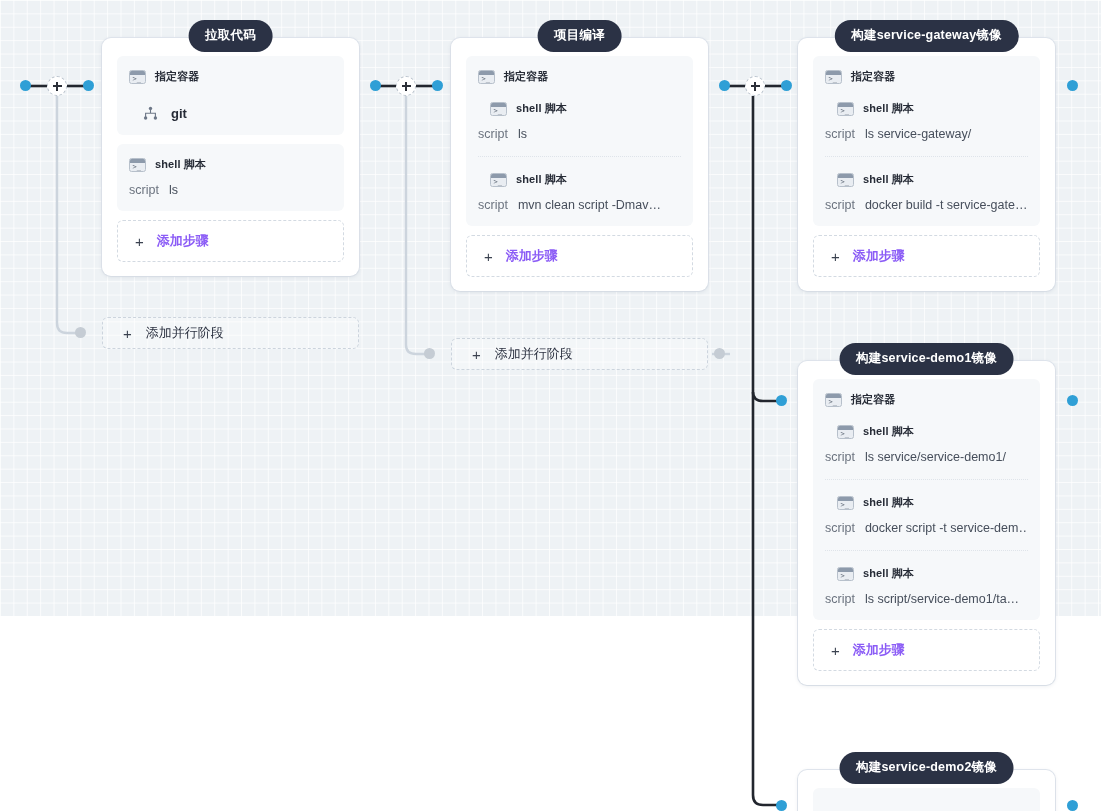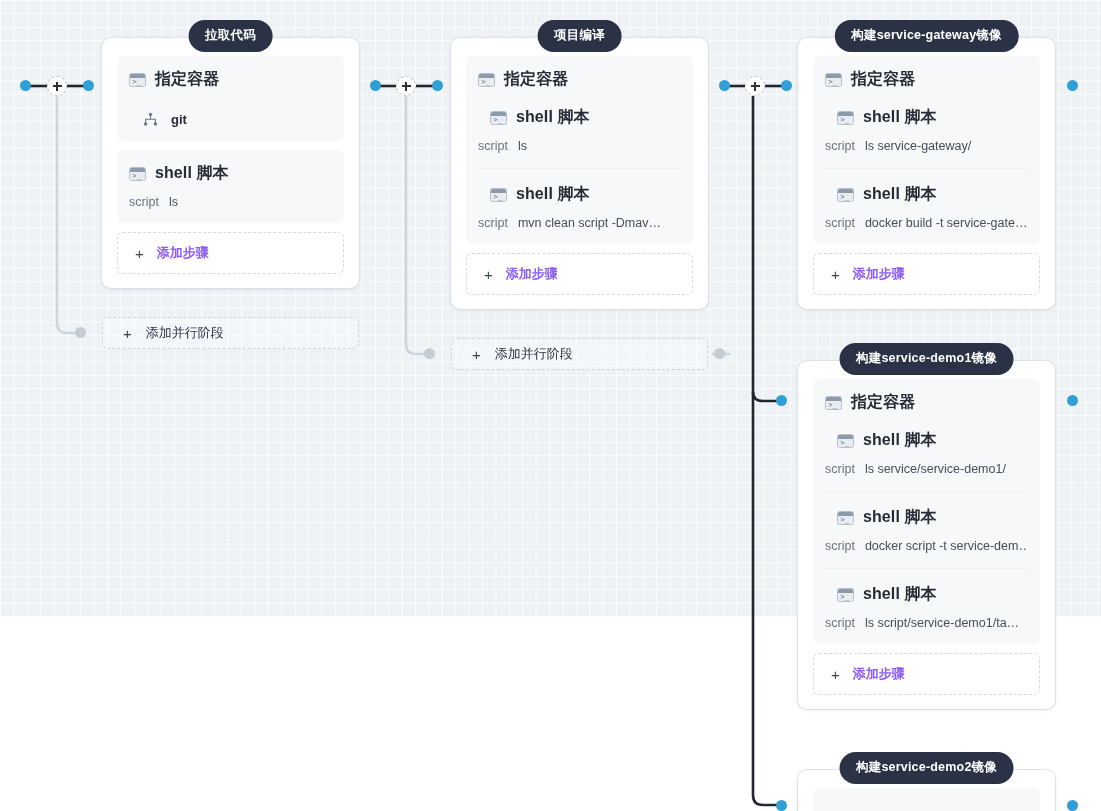--- a/index.html
+++ b/index.html
@@ -115,21 +115,21 @@
   .panel:last-of-type { margin-bottom: 9px; }
 
   .row-head {
     display: flex;
     align-items: center;
     gap: 9px;
     margin-bottom: 2px;
     cursor: pointer;
   }
   .row-head .label {
-    font-size: 16px;
+    font-size: 11px;
     font-weight: bold;
     color: #262b36;
     letter-spacing: 0.1px;
   }
 
   .substep { padding-top: 15px; }
   .substep .row-head { padding-left: 12px; }
 
   .divider-dotted {
     border-top: 1px dotted #dfe4ea;

